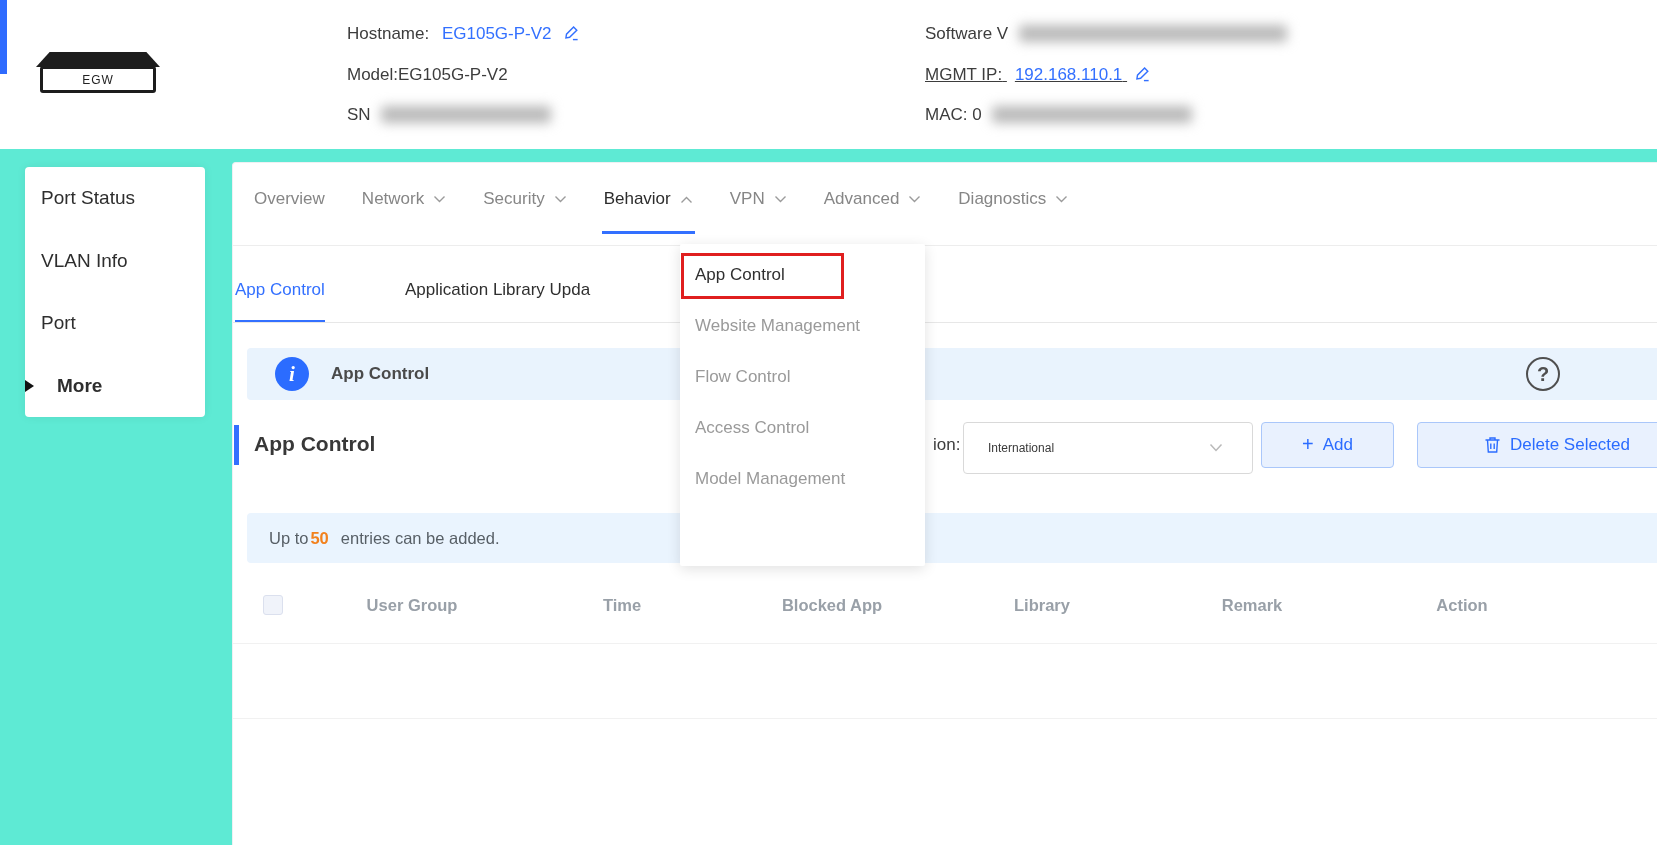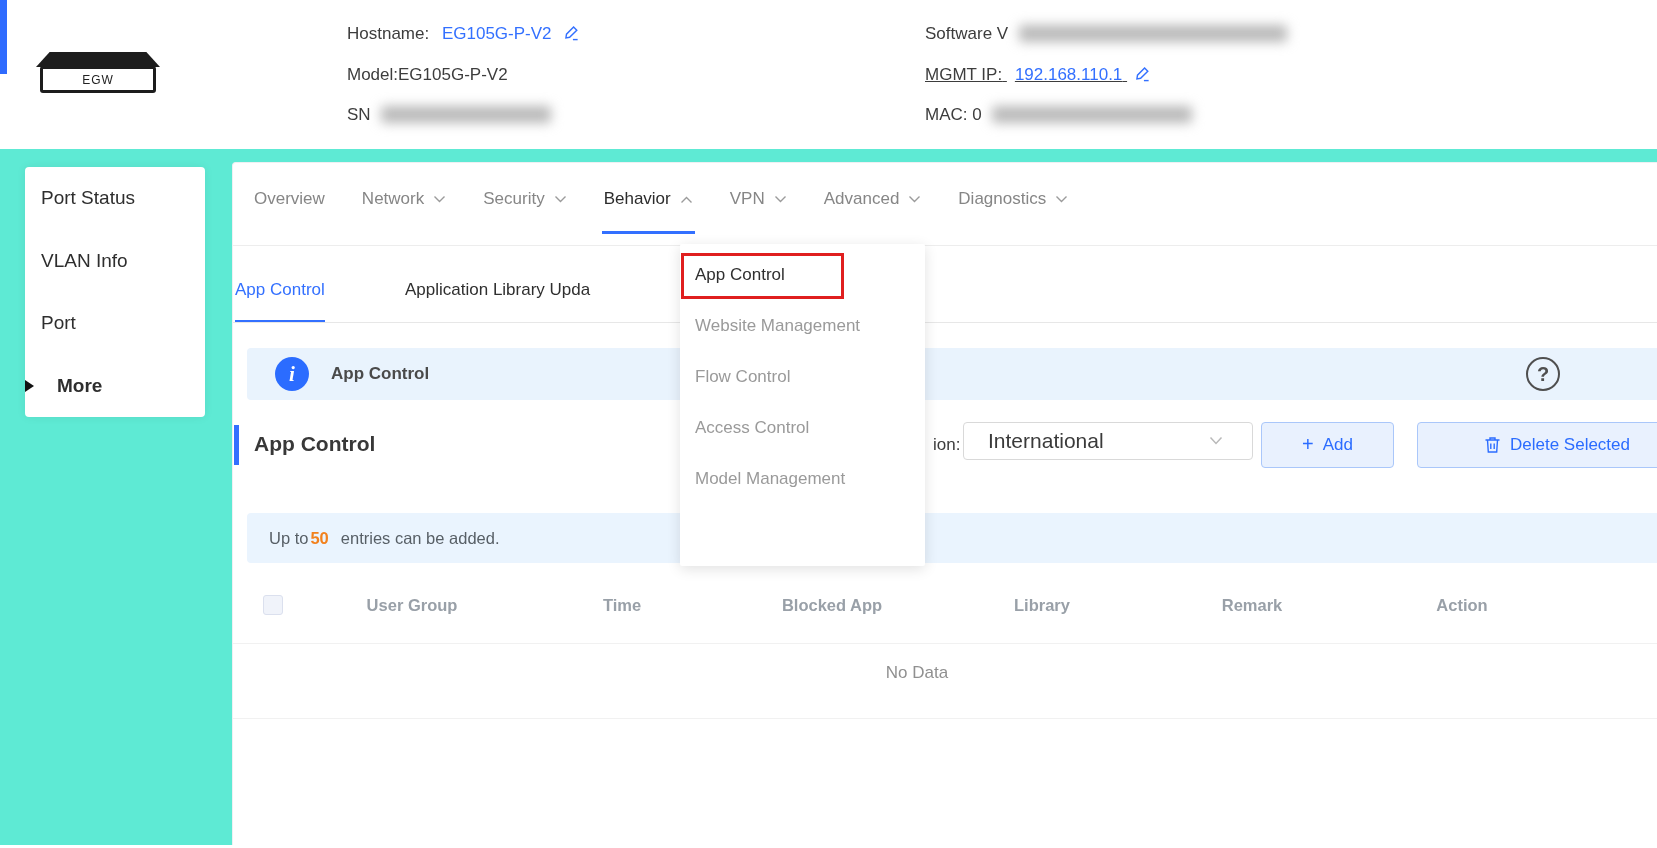--- a/index.html
+++ b/index.html
@@ -53,21 +53,21 @@
   .info-banner { position:absolute; left:14px; top:185px; width:calc(100% - 14px); height:52px; background:#e9f3fd; border-radius:4px; display:flex; align-items:center; }
   .info-ic { width:34px; height:34px; border-radius:50%; background:#2b6cff; color:#fff; display:flex; align-items:center; justify-content:center; font-family:"Liberation Serif", serif; font-style:italic; font-weight:bold; font-size:21px; margin-left:28px; }
   .info-title { font-size:17px; font-weight:bold; color:#4a4a4a; margin-left:22px; }
   .help-ic { position:absolute; left:1279px; top:9px; width:34px; height:34px; border-radius:50%; border:2.5px solid #4f4f4f; color:#4f4f4f; font-size:20px; font-weight:bold; display:flex; align-items:center; justify-content:center; cursor:pointer; background:transparent; }
 
   
   .section-row { position:absolute; left:0; top:258px; width:100%; height:50px; }
   .section-bar { position:absolute; left:1px; top:4px; width:5px; height:40px; background:#3370ff; }
   .section-title { position:absolute; left:21px; top:11px; font-size:21px; font-weight:bold; color:#383838; }
   .version-frag { position:absolute; left:700px; top:14px; font-size:17px; color:#3d3d3d; }
-  .select { position:absolute; left:730px; top:1px; width:290px; height:38px; border:1px solid #d9d9d9; border-radius:4px; background:#fff; display:flex; align-items:center; justify-content:space-between; padding:0 29px 0 24px; font-size:21px; color:#3a3a3a; cursor:pointer; }
+  .select { position:absolute; left:730px; top:1px; width:290px; height:52px; border:1px solid #d9d9d9; border-radius:4px; background:#fff; display:flex; align-items:center; justify-content:space-between; padding:0 29px 0 24px; font-size:12px; color:#3a3a3a; cursor:pointer; }
   .btn { position:absolute; top:1px; height:46px; border:1px solid #aac7fa; background:#e9f1fe; border-radius:4px; color:#2b6cff; font-size:17px; display:flex; align-items:center; justify-content:center; gap:9px; cursor:pointer; }
   .btn-add { left:1028px; width:133px; }
   .btn-del { left:1184px; width:280px; }
   .plus { font-size:20px; font-weight:400; margin-top:-2px; }
 
   
   .notice { position:absolute; left:14px; top:350px; width:calc(100% - 14px); height:50px; background:#eaf4fe; border-radius:4px; display:flex; align-items:center; font-size:16.5px; color:#575f66; }
   .notice span { margin-left:22px; }
   .notice .cnt { font-weight:bold; color:#f2811d; margin:0 2px; }
   .notice .sfx { margin-left:10px; }
@@ -254,21 +254,20 @@
             <div class="checkbox"></div>
           </div>
         <div class="th">User Group</div>
         <div class="th">Time</div>
         <div class="th">Blocked App</div>
         <div class="th">Library</div>
         <div class="th">Remark</div>
         <div class="th">Action</div>
       </div>
       <div class="thead-divider"></div>
-      <div class="no-data">No Data</div>
       <div class="bottom-divider"></div>
 
     </div>
 
     <div class="menu">
       <div class="menu-item current">
         <span>App Control</span>
       </div>
       <div class="menu-item">
         <span>Website Management</span>

